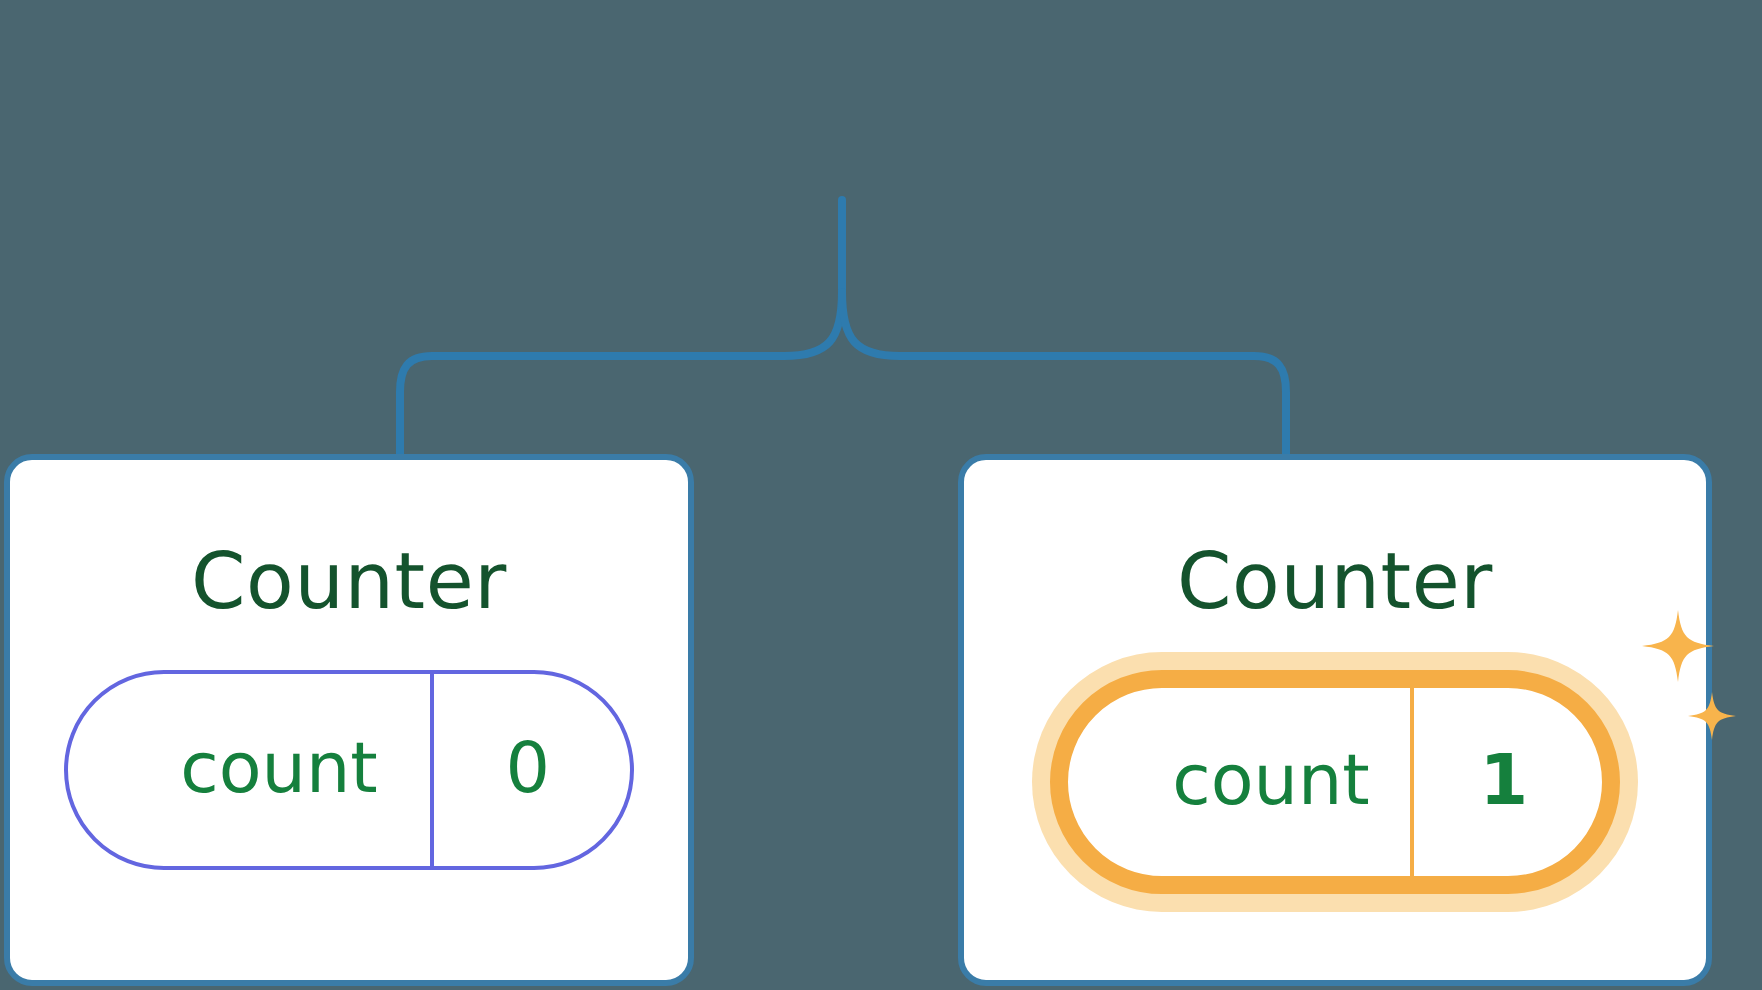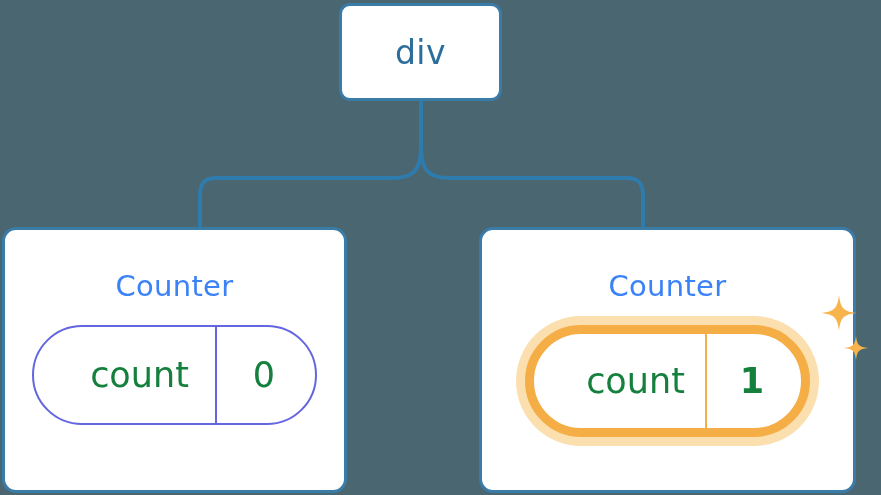--- a/index.html
+++ b/index.html
@@ -68,22 +68,22 @@
     width: 345px;
     height: 266px;
   }
   #node-counter-right {
     left: 479px;
     top: 227px;
     width: 377px;
     height: 266px;
   }
   .node-counter .node-title {
-    font-size: 29px;
-    color: #3b82f6;
+    font-size: 39px;
+    color: #14532d;
     letter-spacing: 0.3px;
     line-height: 1;
   }
 
   
   .pill-wrap {
     position: relative;
     margin-top: 24px;
     display: flex;
     align-items: center;
@@ -154,23 +154,20 @@
 
   <svg id="connector" viewBox="0 0 881 495" xmlns="http://www.w3.org/2000/svg">
 
     <path d="M 421 100 L 421 146" fill="none" stroke="#2E7BAE" stroke-width="4" stroke-linecap="round"></path>
 
     <path d="M 421 146 C 421 170, 414 178, 392 178 L 216 178 C 204 178, 200 184, 200 196 L 200 228" fill="none" stroke="#2E7BAE" stroke-width="4" stroke-linecap="round" stroke-linejoin="round"></path>
 
     <path d="M 421 146 C 421 170, 428 178, 450 178 L 627 178 C 639 178, 643 184, 643 196 L 643 228" fill="none" stroke="#2E7BAE" stroke-width="4" stroke-linecap="round" stroke-linejoin="round"></path>
   </svg>
 
-  <div class="node" id="node-root">
-    <div class="node-title">div</div>
-  </div>
 
   <div class="node node-counter" id="node-counter-left">
     <div class="node-title">Counter</div>
 
     <div class="pill-wrap">
       <div class="pill">
         <div class="pill-key">
           <span class="pill-key-text">count</span>
         </div>
         <div class="pill-val">

